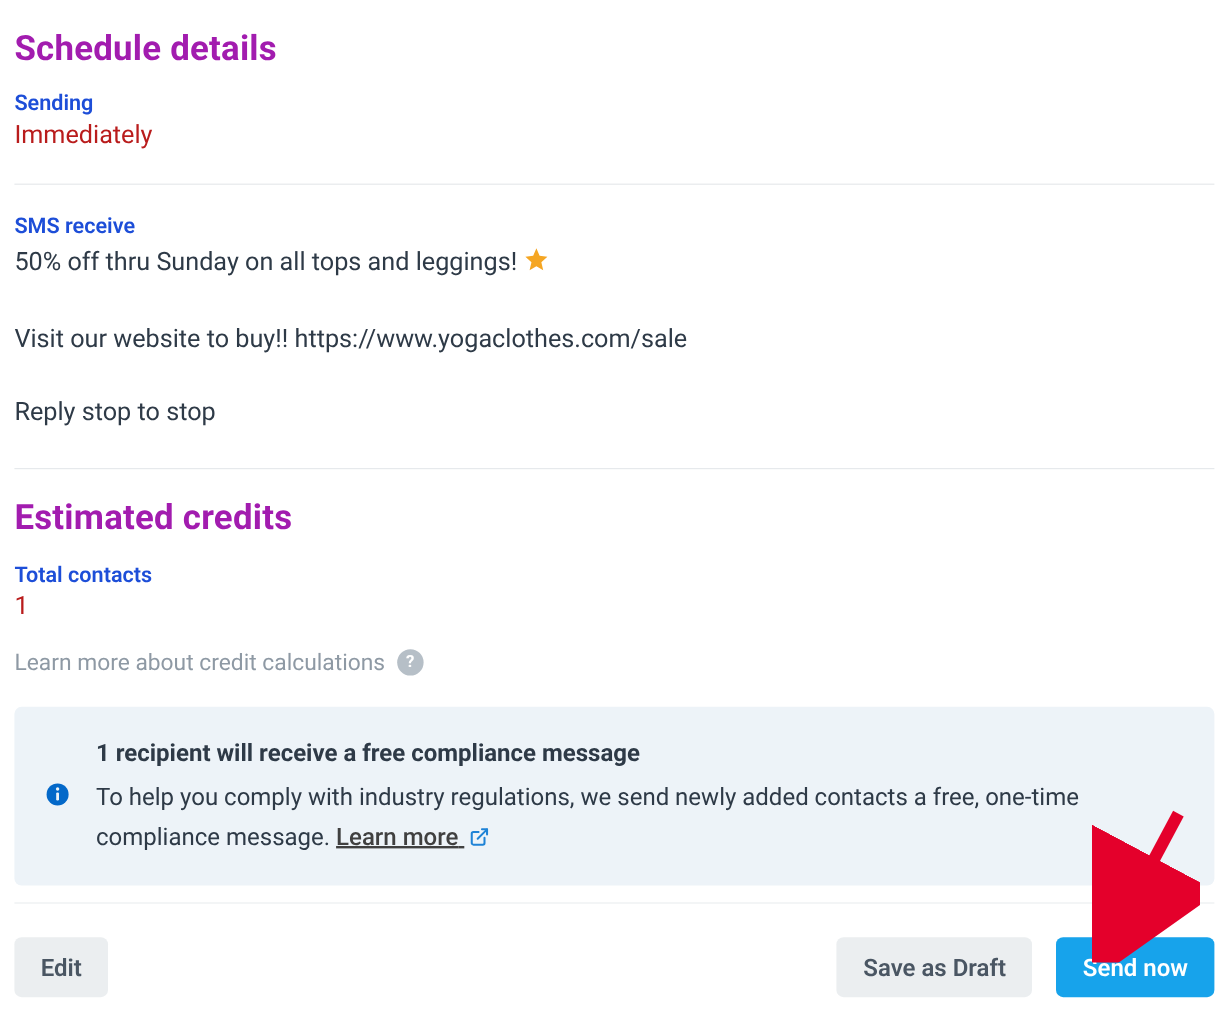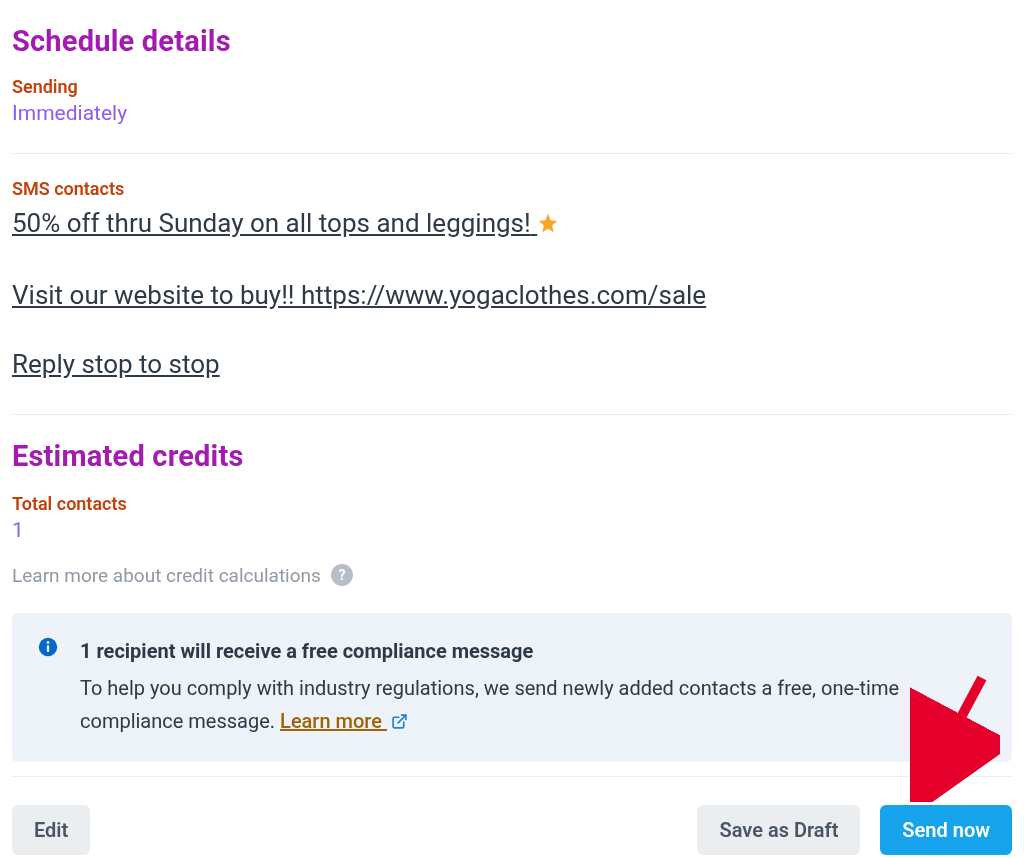--- a/index.html
+++ b/index.html
@@ -18,43 +18,42 @@
   }
   h2.section-title {
     font-size: 29px;
     font-weight: 700;
     color: #a21caf;
     margin: 12px 0 18px 0;
     letter-spacing: 0.2px;
   }
   .label {
     font-size: 18px;
-    color: #c2410c;
+    color: #1d4ed8;
     font-weight: 600;
     margin-bottom: 4px;
   }
   .value {
     font-size: 21px;
-    color: #8b5cf6;
+    color: #b91c1c;
   }
   .divider {
     border: none;
     border-top: 1px solid #e6e9ec;
     margin: 28px 0 24px 0;
   }
   .divider-thin {
     border: none;
     border-top: 1px solid #eceff1;
     margin: 14px 0 20px 0;
   }
   .msg-body {
-    font-size: 26px;
+    font-size: 21px;
     color: #2e3a47;
     line-height: 1.6;
-    text-decoration: underline;
   }
   .msg-body p { margin: 0 0 28px 0; }
   .msg-body p:last-child { margin-bottom: 4px; }
   .star-icon {
     display: inline-block;
     vertical-align: -2px;
   }
   .credits-row {
     display: flex;
     margin-top: 20px;
@@ -64,60 +63,60 @@
     flex: 0 0 520px;
   }
   .credits-col-2 {
     flex: 1;
   }
   .learn-more-row {
     margin-top: 22px;
     font-size: 19px;
     color: #8e99a4;
     display: flex;
-    align-items: center;
+    align-items: flex-end;
   }
   .help-icon {
     display: inline-flex;
     align-items: center;
     justify-content: center;
     width: 22px;
     height: 22px;
     border-radius: 50%;
     background: #b6bfc7;
     color: #fff;
     font-weight: 700;
     font-size: 14px;
     margin-left: 10px;
   }
   .info-banner {
     background: #edf3f8;
     border-radius: 6px;
     padding: 22px 26px;
     margin-top: 26px;
     display: flex;
-    align-items: flex-start;
+    align-items: center;
   }
   .info-icon {
     flex: 0 0 24px;
     margin-right: 18px;
     margin-top: 2px;
   }
   .info-content {
     flex: 1;
     font-size: 20px;
     color: #2e3a47;
     line-height: 1.65;
   }
   .info-title {
     font-weight: 700;
     margin-bottom: 4px;
   }
   .info-link {
-    color: #a16207;
+    color: #404040;
     text-decoration: underline;
     font-weight: 500;
   }
   .ext-icon {
     display: inline-block;
     vertical-align: -2px;
     margin-left: 4px;
   }
   .action-bar {
     display: flex;
@@ -159,21 +158,21 @@
 
   <section>
     <h2 class="section-title">Schedule details</h2>
     <div class="label">Sending</div>
     <div class="value">Immediately</div>
   </section>
 
   <hr class="divider">
 
   <section>
-    <div class="label">SMS contacts</div>
+    <div class="label">SMS receive</div>
     <div class="msg-body">
       <p>
         <span>50% off thru Sunday on all tops and leggings!</span>
         <span class="star-icon">
           <svg width="22" height="22" viewBox="0 0 24 24">
               <path fill="#f5a623" d="M12 2l2.9 6.9L22 9.8l-5.5 4.9L18.2 22 12 18.3 5.8 22l1.7-7.3L2 9.8l7.1-0.9z"></path>
             </svg>
         </span>
       </p>
       <p>Visit our website to buy!! https://www.yogaclothes.com/sale</p>

